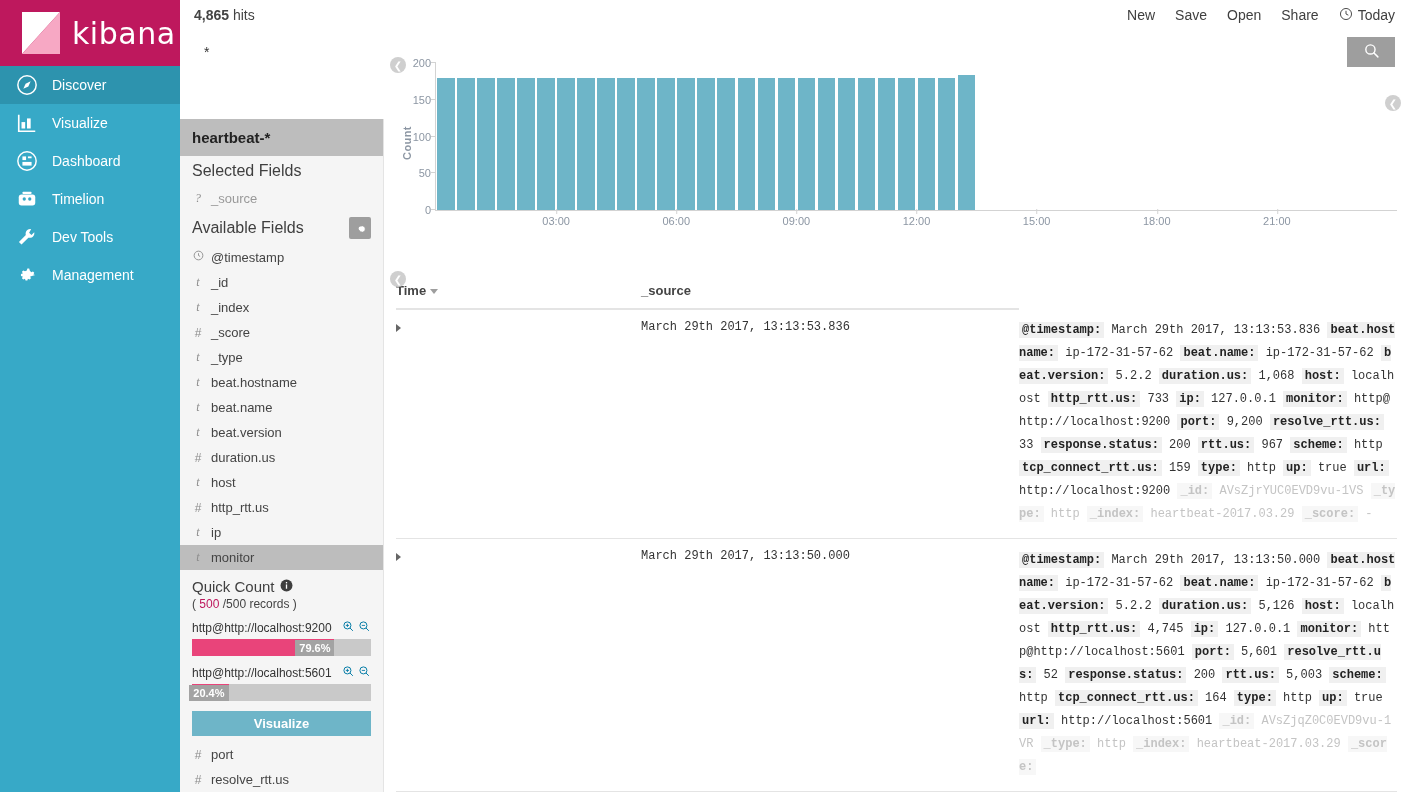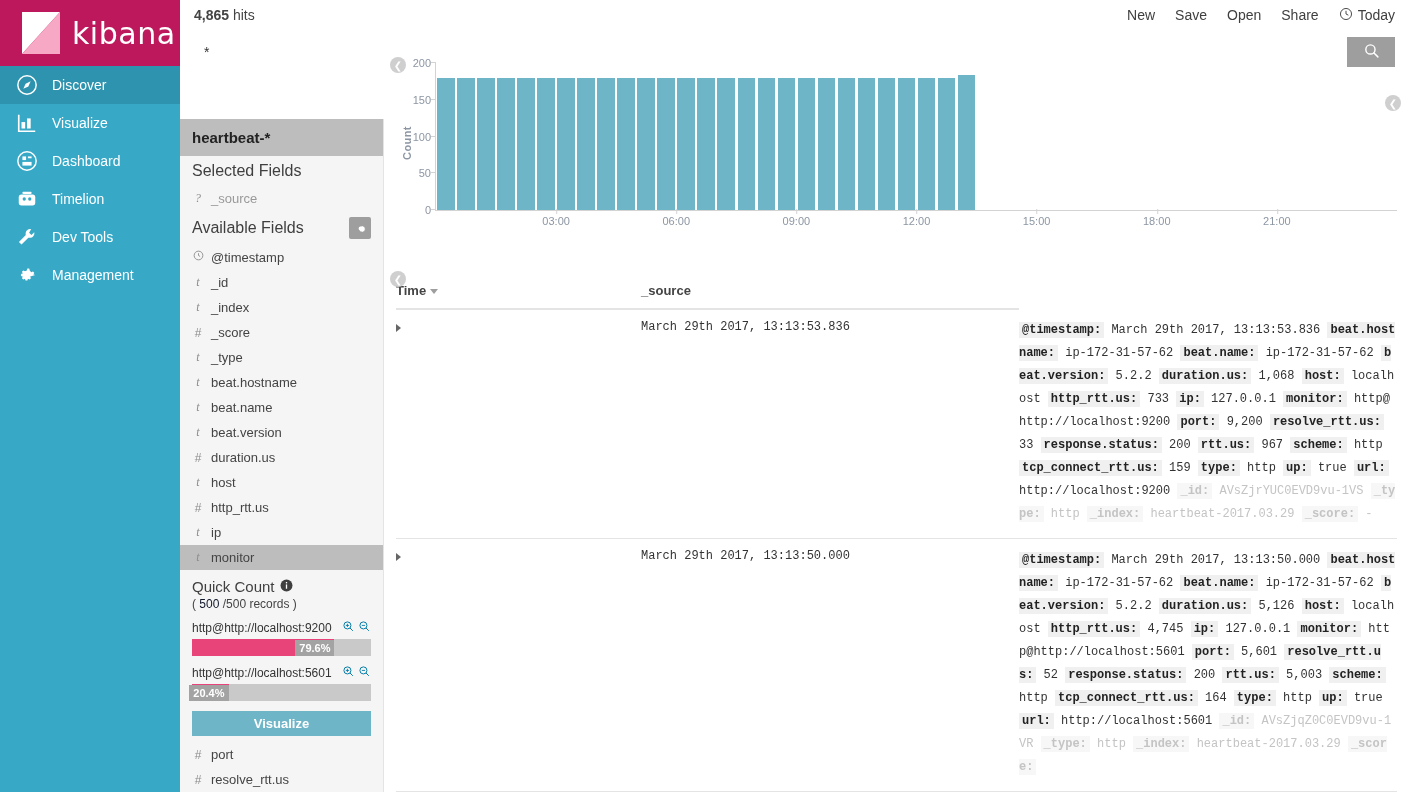--- a/index.html
+++ b/index.html
@@ -114,21 +114,21 @@
   .ftype {
     width: 12px; text-align: center; color: #8c8c8c;
     font-size: 12px; font-style: italic; font-family: "Liberation Serif", serif;
     flex: 0 0 12px;
   }
   .ftype.num { font-style: normal; font-family: "Liberation Sans", sans-serif; }
 
   .quickcount { padding: 8px 12px 6px 12px; }
   .qc-title { font-size: 15px; color: #3f3f3f; display: flex; align-items: center; gap: 5px;}
   .qc-sub { font-size: 12px; color: #444; margin-top: 2px; }
-  .qc-sub .blue { color: #0f172a; }
+  .qc-sub .blue { color: #be185d; }
   .qc-item { margin-top: 9px; }
   .qc-label-row { display: flex; align-items: center; font-size: 12px; color: #333; }
   .qc-label { flex: 1; white-space: nowrap; overflow: hidden; }
   .qc-mag { margin-left: 3px; cursor: pointer; color: #0079a5; }
   .qc-bar { height: 17px; background: #c9c9c9; margin-top: 3px; position: relative; }
   .qc-fill { height: 17px; background: #e9447a; display: flex; align-items: center; justify-content: flex-end; }
   .qc-pct {
     background: #a3a3a3; color: #fff; font-size: 11px; font-weight: bold;
     padding: 1px 4px; line-height: 14px;
   }

